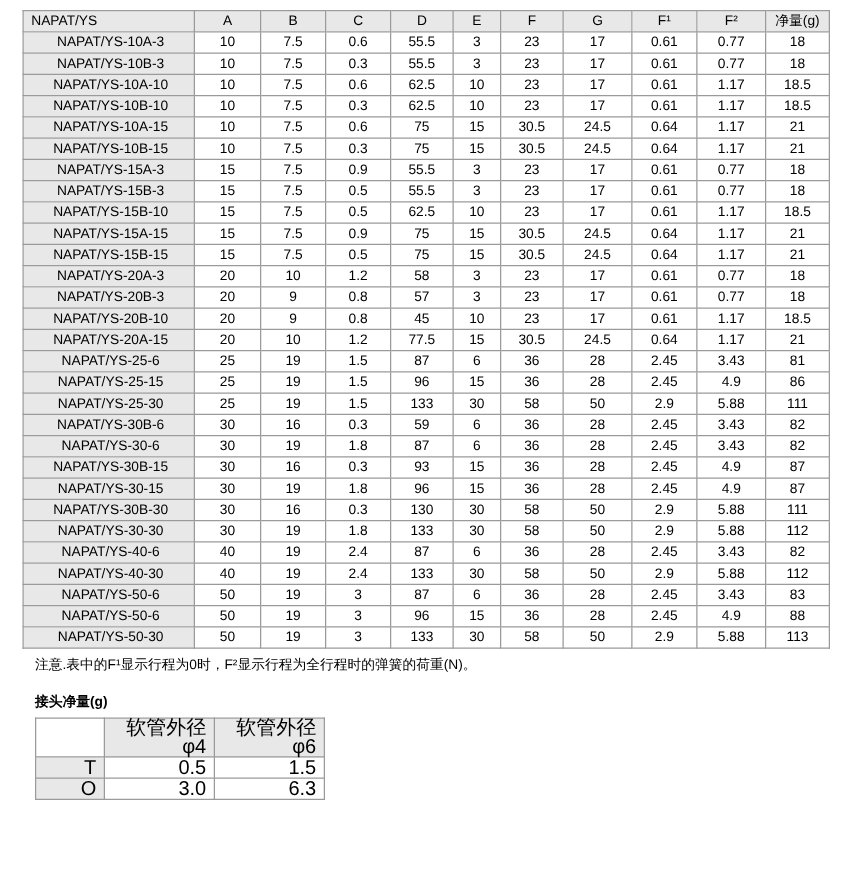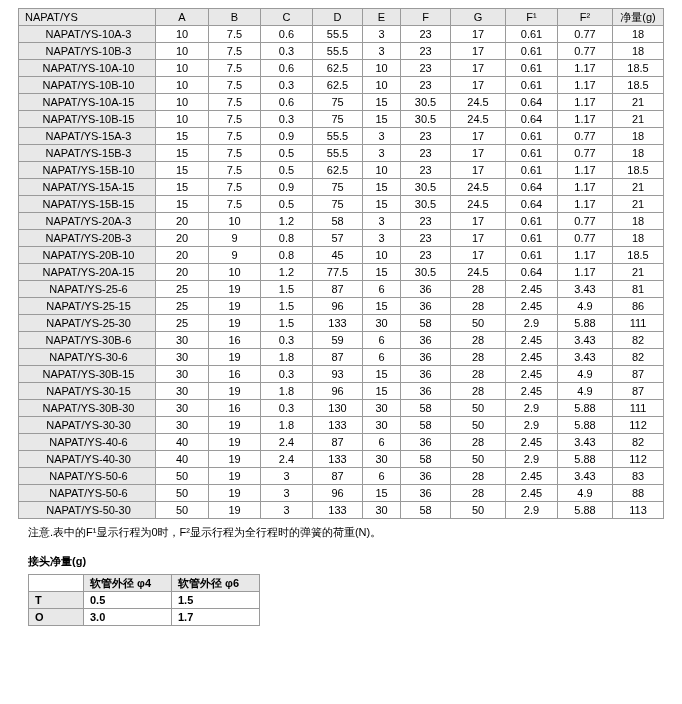--- a/index.html
+++ b/index.html
@@ -39,23 +39,23 @@
   .note { margin: 6px 0 12px 10px; font-size: 11px; line-height: 15px; }
 
   .sub-title { margin: 14px 0 5px 10px; font-size: 11px; font-weight: bold; }
 
   .sub-table { margin-left: 10px; border: 1px solid #666666; }
   .sub-table th, .sub-table td {
     border: 1px solid #9a9a9a;
     height: 17px;
     line-height: 15px;
     padding: 0 6px;
-    text-align: left;
-    font-weight: bold;
-    font-size: 11px;
+    text-align: right;
+    font-weight: normal;
+    font-size: 16px;
   }
   .sub-table th { background: #e8e8e8; width: 88px; }
   .sub-table th.corner { background: #ffffff; width: 55px; }
   .sub-table td.row-head { background: #e8e8e8; width: 55px; }
 </style>
 </head>
 <body>
 
 <div class="page">
 
@@ -483,18 +483,18 @@
     </thead>
     <tbody>
         <tr>
           <td class="row-head">T</td>
           <td>0.5</td>
           <td>1.5</td>
         </tr>
         <tr>
           <td class="row-head">O</td>
           <td>3.0</td>
-          <td>1.7</td>
+          <td>6.3</td>
         </tr>
       </tbody>
   </table>
 
 </div>
 
 </body></html>

